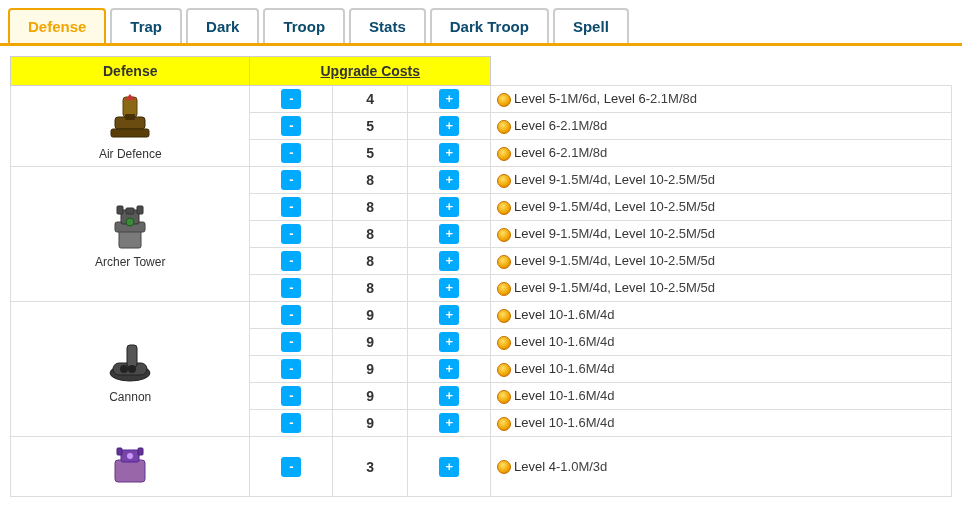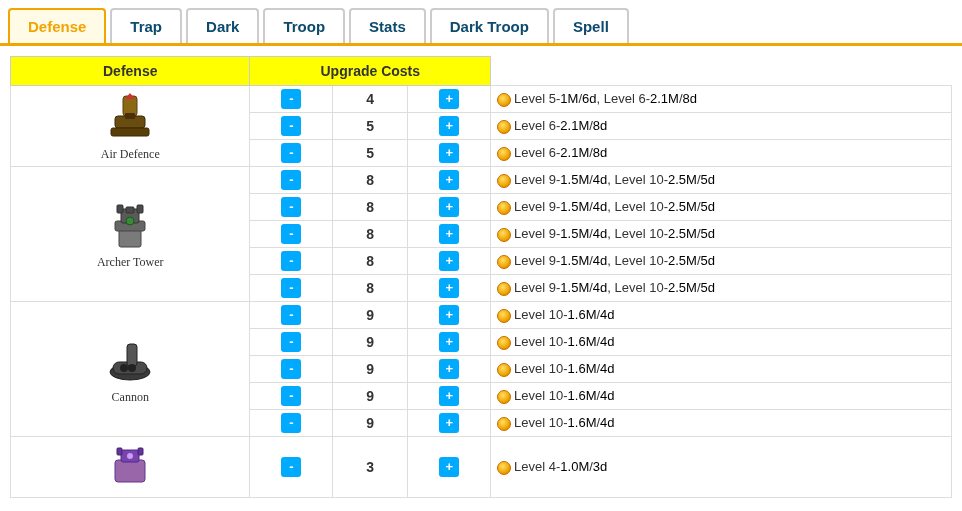--- a/index.html
+++ b/index.html
@@ -44,20 +44,21 @@
       background: #ffff00;
       border: 1px solid #ccc;
       padding: 6px 10px;
       font-weight: bold;
       font-size: 14px;
       color: #333;
     }
     table.main-table th.upgrade-costs {
       background: #ffff00;
       color: #333;
+      text-decoration: underline;
     }
 
     table.main-table td {
       border: 1px solid #ddd;
       padding: 3px 6px;
       vertical-align: middle;
     }
 
     .defense-cell {
       text-align: center;
@@ -121,31 +122,30 @@
       border-radius: 50%;
       vertical-align: middle;
       margin-right: 3px;
       border: 1px solid #c87000;
     }
 
     .upgrade-text {
       color: #333;
       font-size: 13px;
     }
-    .upgrade-text .cyan { color: #000000; }
+    .upgrade-text .cyan { color: #404040; }
 
     
     .group-separator td {
       border-top: 2px solid #aaa;
     }
 
     
     td[rowspan] {
       border: 1px solid #ddd;
-      font-family: Liberation Serif, serif;
     }
   </style>
 </head>
 <body>
 
 <div class="nav-tabs">
 <div class="nav-tab active">Defense</div>
     <div class="nav-tab">Trap</div>
     <div class="nav-tab">Dark</div>
     <div class="nav-tab">Troop</div>

